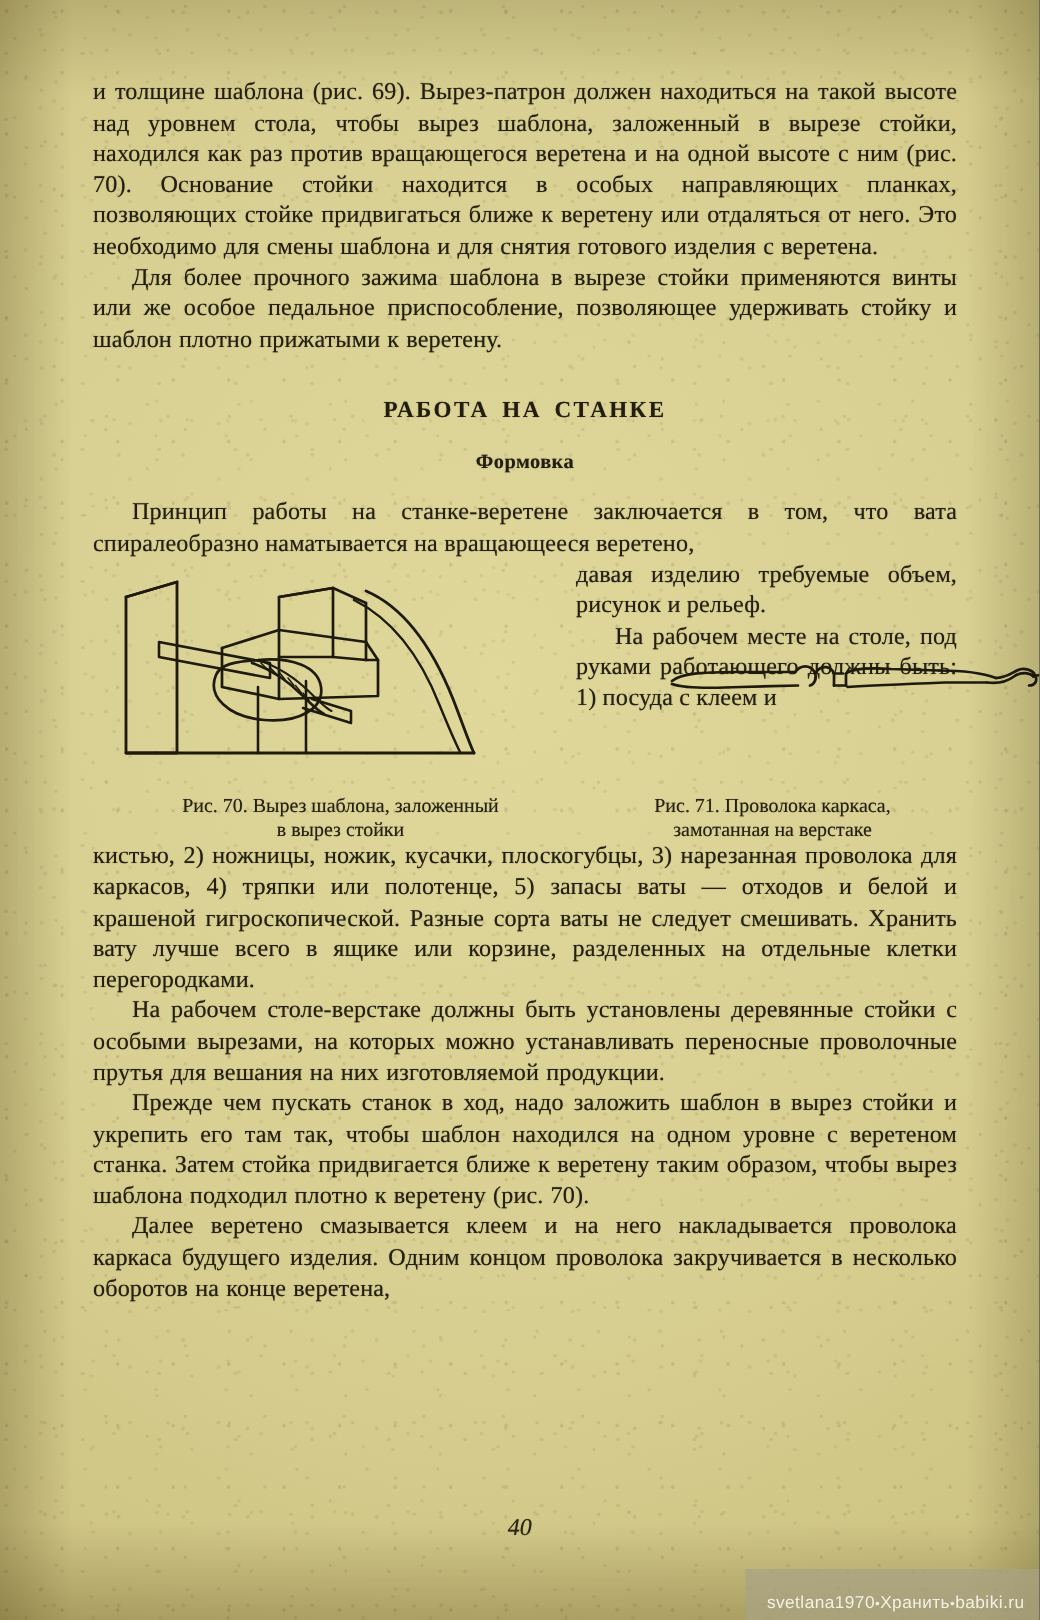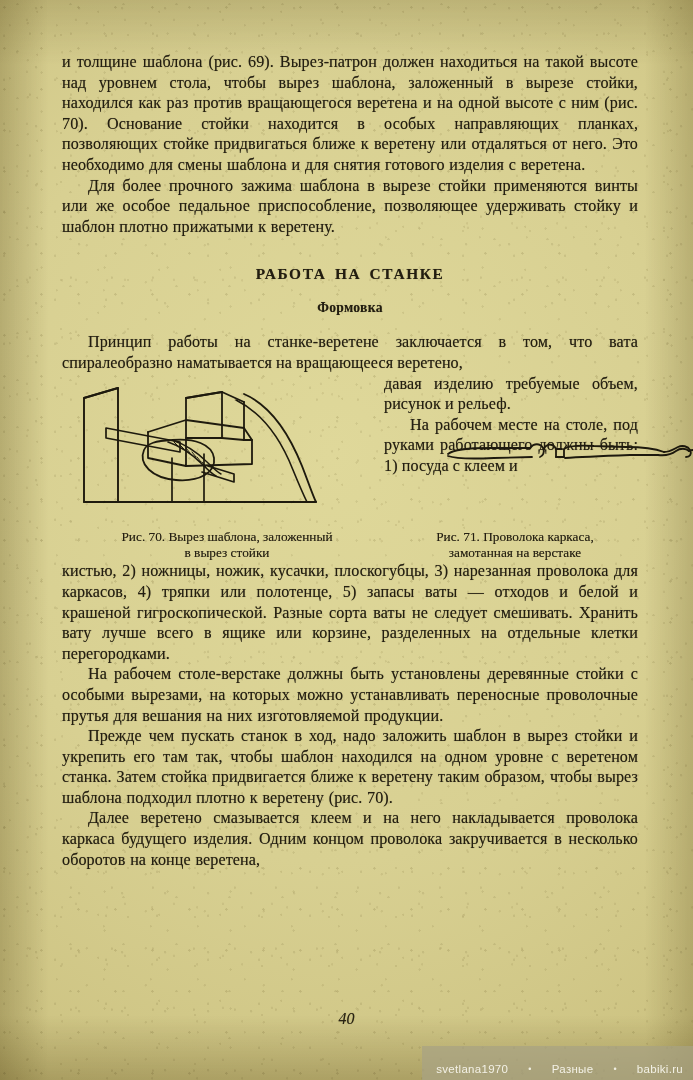--- a/index.html
+++ b/index.html
@@ -151,21 +151,21 @@
   }
 
   .watermark {
     position: absolute;
     right: 0;
     bottom: 0;
     height: 22px;
     padding: 12px 10px 0 14px;
     display: flex;
     align-items: center;
-    gap: 20px;
+    gap: 0;
     background: rgba(168,162,132,.72);
     color: #f3f1e6;
     font-family: "Liberation Sans", "DejaVu Sans", sans-serif;
     font-size: 11.5px;
     letter-spacing: .3px;
   }
   .watermark .dot { font-size: 9px; opacity: .95; }
 
   svg line, svg path, svg polyline, svg polygon {
     stroke: #1e1a0e;
@@ -272,18 +272,18 @@
   </div>
 
   <div class="page-number">40</div>
 
   <div class="grain"></div>
   <div class="vignette"></div>
 
   <div class="watermark">
     <span>svetlana1970</span>
     <span class="dot">•</span>
-    <span>Разные</span>
+    <span>Хранить</span>
     <span class="dot">•</span>
     <span>babiki.ru</span>
   </div>
 
 </div>
 
 </body></html>

